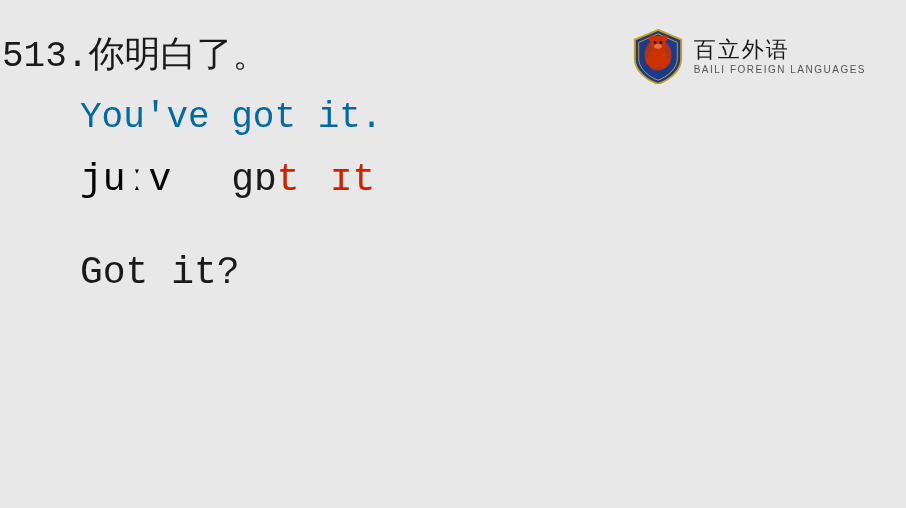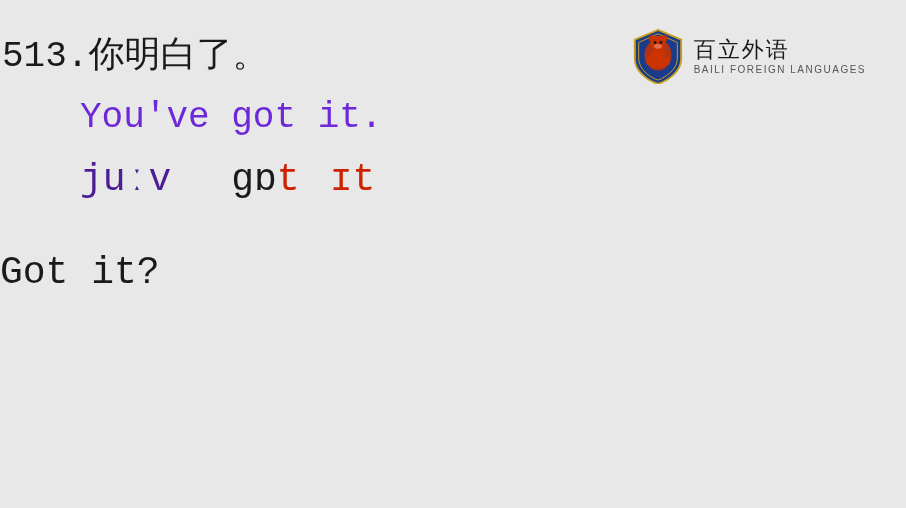--- a/index.html
+++ b/index.html
@@ -29,38 +29,38 @@
     .sentence-number {
       font-size: 36px;
       color: #1a1a1a;
       font-family: 'Courier New', Courier, monospace;
       margin-bottom: 18px;
       padding-left: 2px;
     }
 
     .english-sentence {
       font-size: 36px;
-      color: #6d28d9;
+      color: #0369a1;
       font-family: 'Courier New', Courier, monospace;
       margin-bottom: 20px;
       padding-left: 80px;
     }
 
     .phonetic-line {
       font-size: 36px;
       font-family: 'Courier New', Courier, monospace;
       margin-bottom: 50px;
       padding-left: 80px;
       display: flex;
       align-items: baseline;
       gap: 0;
     }
 
     .phonetic-blue {
-      color: #4c1d95;
+      color: #000000;
       font-size: 38px;
     }
 
     .phonetic-black {
       color: #1a1a1a;
       font-size: 38px;
     }
 
     .phonetic-red {
       color: #cc2200;
@@ -74,20 +74,21 @@
 
     .phonetic-spacer2 {
       display: inline-block;
       width: 30px;
     }
 
     .got-it-line {
       font-size: 38px;
       color: #1a1a1a;
       font-family: 'Courier New', Courier, monospace;
+      padding-left: 80px;
       margin-bottom: 10px;
     }
 
     .partial-line {
       font-size: 36px;
       color: #1a1a1a;
       font-family: 'Courier New', Courier, monospace;
       padding-left: 80px;
     }
 

